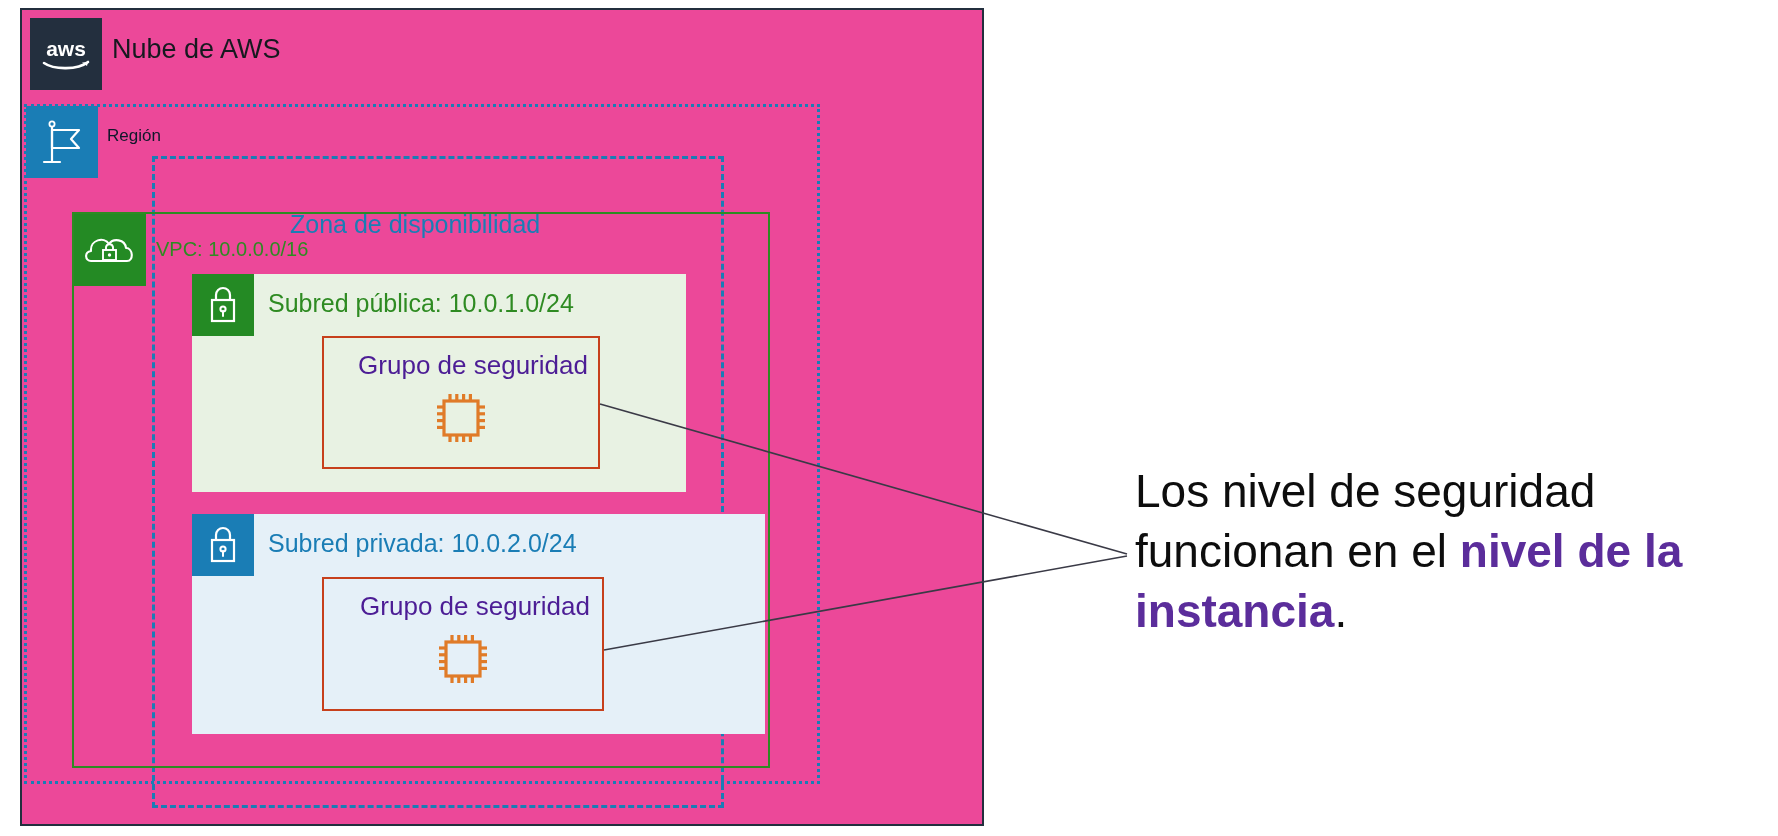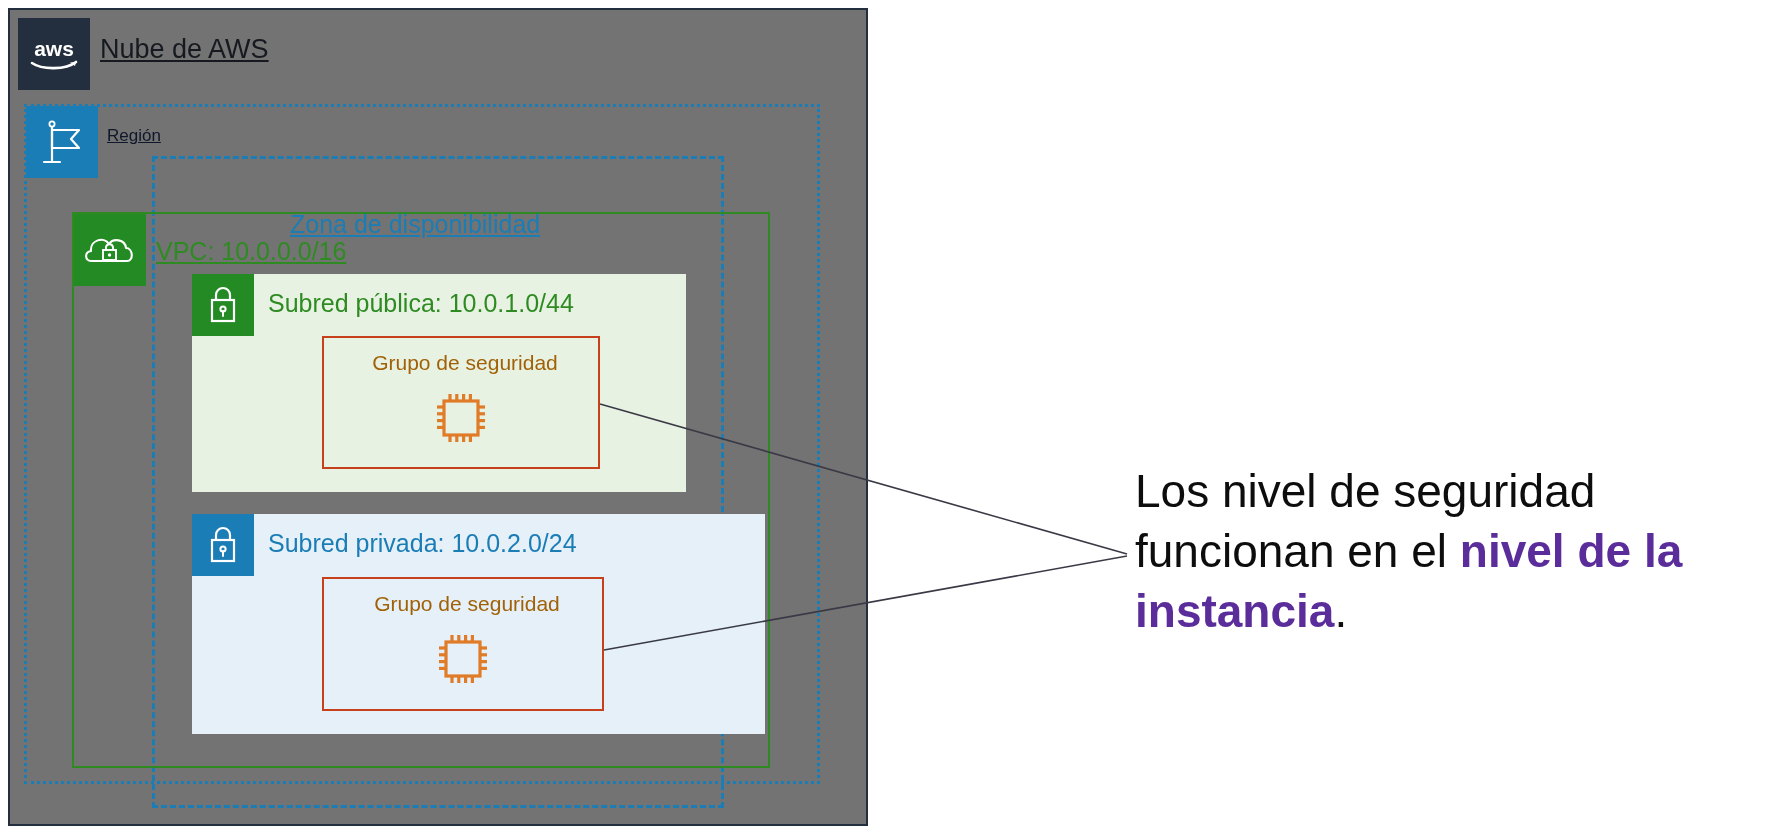--- a/index.html
+++ b/index.html
@@ -13,33 +13,32 @@
     position: relative;
     font-family: "Liberation Sans", sans-serif;
     overflow: hidden;
   }
 
   
   .box-label {
     position: absolute;
     white-space: nowrap;
     line-height: 1;
-    text-decoration: underline;
   }
 
   
   #aws-cloud {
     position: absolute;
-    left: 8px;
+    left: 20px;
     top: 8px;
-    width: 860px;
+    width: 964px;
     height: 818px;
     border: 2.5px solid #232F3E;
     box-sizing: border-box;
-    background: #737373;
+    background: #ec4899;
   }
   #aws-logo-badge {
     position: absolute;
     left: 8px;
     top: 8px;
     width: 72px;
     height: 72px;
     background: #232F3E;
     display: flex;
     align-items: center;
@@ -115,21 +114,21 @@
     width: 72px;
     height: 72px;
     background: #248A24;
     display: flex;
     align-items: center;
     justify-content: center;
   }
   #vpc-label {
     left: 156px;
     top: 239px;
-    font-size: 25px;
+    font-size: 20px;
     color: #2E8B22;
   }
 
   
   .subnet {
     position: absolute;
     box-sizing: border-box;
   }
   #public-subnet {
     left: 192px;
@@ -184,25 +183,25 @@
   }
   #private-sg {
     left: 322px;
     top: 577px;
     width: 282px;
     height: 134px;
   }
   .sg-label {
     position: absolute;
     top: 14px;
-    left: 4px;
+    left: 12px;
     width: 100%;
     text-align: center;
-    font-size: 21px;
-    color: #a16207;
+    font-size: 26px;
+    color: #4c1d95;
     line-height: 1;
     white-space: nowrap;
   }
   .sg-icon {
     position: absolute;
     left: 50%;
     transform: translateX(-50%);
     top: 49px;
   }
 
@@ -280,21 +279,21 @@
 
 <div class="subnet" id="public-subnet">
   <div class="subnet-badge" id="public-subnet-badge">
     <svg width="38" height="44" viewBox="0 0 38 44">
       <rect x="8" y="17" width="22" height="21" stroke="#FFFFFF" stroke-width="2.2" fill="none"></rect>
       <path d="M12 17 L12 12 A7 7 0 0 1 26 12 L26 17" stroke="#FFFFFF" stroke-width="2.2" fill="none"></path>
       <circle cx="19" cy="26" r="2.6" stroke="#FFFFFF" stroke-width="2" fill="none"></circle>
       <line x1="19" y1="28" x2="19" y2="33" stroke="#FFFFFF" stroke-width="2" stroke-linecap="round"></line>
     </svg>
   </div>
-  <div class="subnet-label" id="public-subnet-label">Subred pública: 10.0.1.0/44</div>
+  <div class="subnet-label" id="public-subnet-label">Subred pública: 10.0.1.0/24</div>
 </div>
 
 <div class="security-group" id="public-sg">
   <div class="sg-label">Grupo de seguridad</div>
   <div class="sg-icon">
     <svg width="62" height="62" viewBox="0 0 62 62">
       <rect x="14" y="14" width="34" height="34" stroke="#E07B28" stroke-width="3.2" fill="none"></rect>
       <g stroke="#E07B28" stroke-width="3.2" stroke-linecap="butt">
         <line x1="20" y1="14" x2="20" y2="7"></line>
         <line x1="26.8" y1="14" x2="26.8" y2="7"></line>

